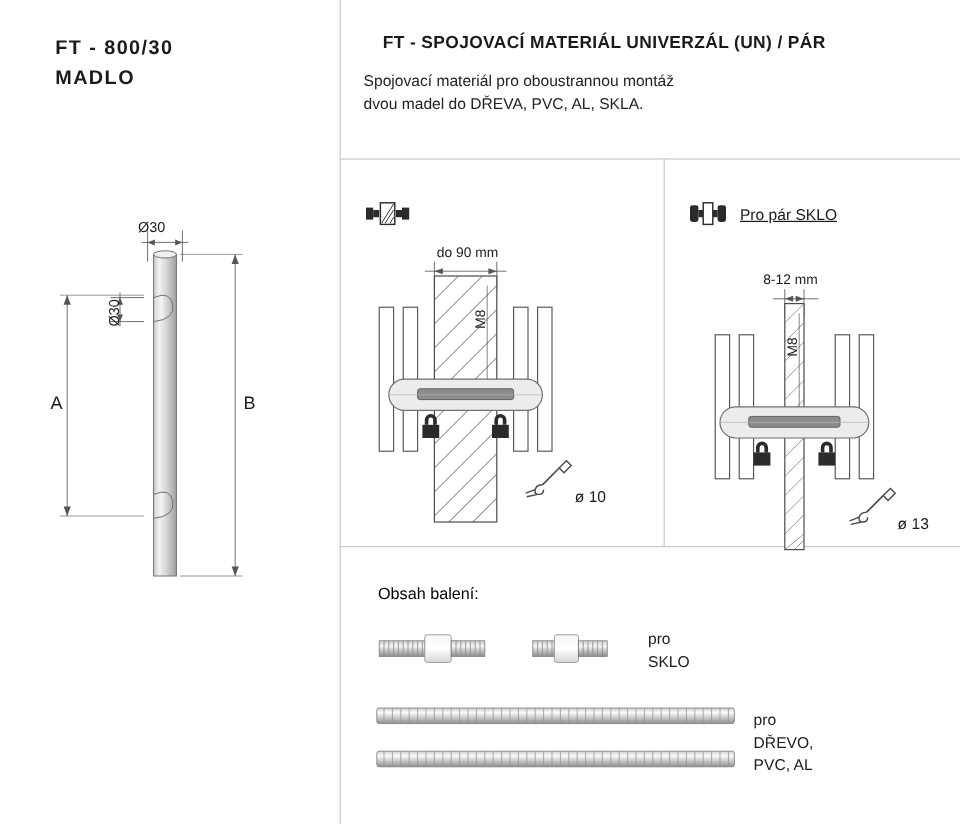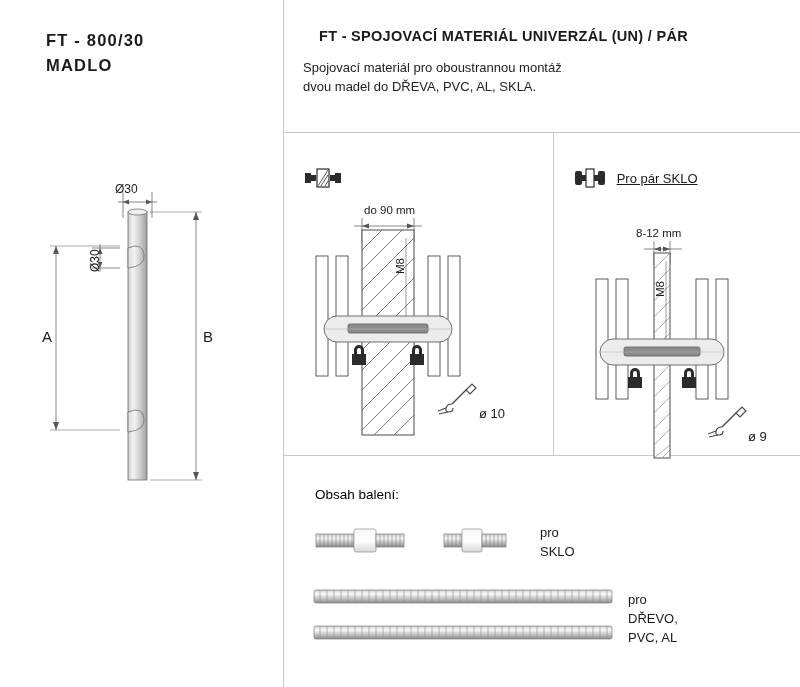--- a/index.html
+++ b/index.html
@@ -349,21 +349,21 @@
       </g>
 
       <g transform="translate(152,188)">
         <path d="M0 18 l14 -14" stroke="#4a4a4a" stroke-width="1.4" fill="none"></path>
         <path d="M14 4 l6 -6 l4 4 l-6 6 Z" fill="none" stroke="#4a4a4a" stroke-width="1.2"></path>
         <path d="M0 18 q-5 0 -6 4 q-1 4 3 4 q4 0 4 -4" fill="none" stroke="#4a4a4a" stroke-width="1.2"></path>
         <path d="M-6 22 l-8 3" stroke="#4a4a4a" stroke-width="1.2"></path>
         <path d="M-4 26 l-9 2" stroke="#4a4a4a" stroke-width="1.2"></path>
       </g>
     </svg>
-    <div class="lbl" style="position:absolute; left:178px; top:208px; font-size:13px;">ø 9</div>
+    <div class="lbl" style="position:absolute; left:178px; top:208px; font-size:13px;">ø 13</div>
   </div>
 
   <div class="obsah">Obsah balení:</div>
 
   <div style="position:absolute; left:310px; top:520px;">
     <svg width="240" height="48" viewBox="0 0 240 48">
       <defs>
         <linearGradient id="thr" x1="0" y1="0" x2="0" y2="1">
           <stop offset="0%" stop-color="#cfcfcf"></stop>
           <stop offset="35%" stop-color="#f6f6f6"></stop>

